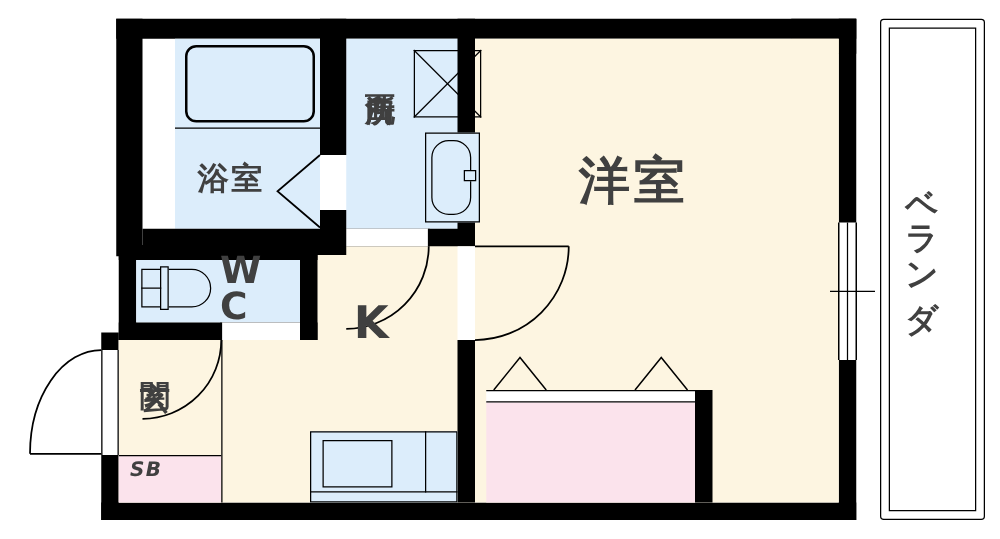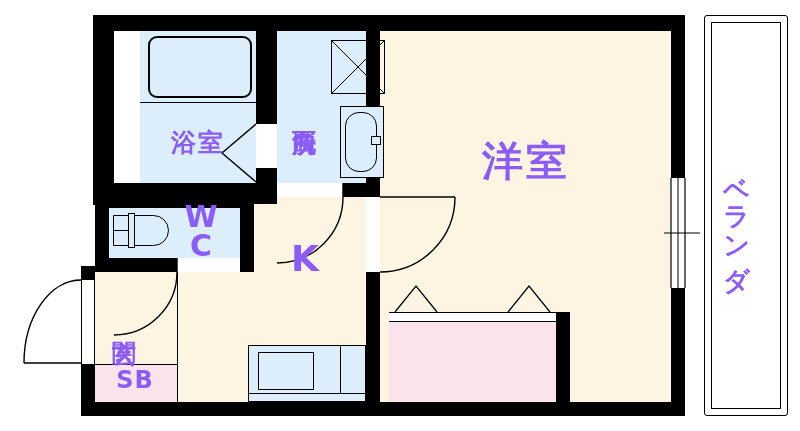--- a/index.html
+++ b/index.html
@@ -30,44 +30,43 @@
   .hline { background: #000000; height: 1px; }
   .vline { background: #000000; width: 1px; }
   .thinbox {
     border: 1px solid #000000;
     box-sizing: border-box;
     background: transparent;
   }
 
   
   .label {
-    color: #8b5cf6;
+    color: #404040;
     font-weight: bold;
     line-height: 1.02;
-    text-align: center;
     white-space: pre;
     letter-spacing: 0px;
   }
   .label-jp { font-family: "DejaVu Sans", sans-serif; }
   .label-vertical {
     writing-mode: vertical-rl;
     text-orientation: upright;
     white-space: nowrap;
     line-height: 1.0;
   }
-  .lbl-yoshitsu  { font-size: 41px; letter-spacing: 3px; margin-top: 17px; }
+  .lbl-yoshitsu  { font-size: 41px; letter-spacing: 3px; }
   .lbl-jou       { font-size: 41px; letter-spacing: 1px; }
   .lbl-yokushitsu{ font-size: 25px; letter-spacing: 2px; }
   .lbl-senmen    { font-size: 24px; }
   .lbl-genkan    { font-size: 24px; }
   .lbl-wc        { font-size: 30px; }
   .lbl-k         { font-size: 36px; }
   .lbl-k3        { font-size: 36px; }
   .lbl-cl        { font-size: 27px; letter-spacing: 1px; }
-  .lbl-sb        { font-size: 24px; letter-spacing: 1px; }
+  .lbl-sb        { font-size: 16px; letter-spacing: 1px; font-style: italic; }
   .lbl-veranda   { font-size: 26px; }
 
   
   .tub {
     border: 2px solid #000000;
     border-radius: 9px;
     box-sizing: border-box;
     background: #DCEDFB;
   }
   .basin-outer {

